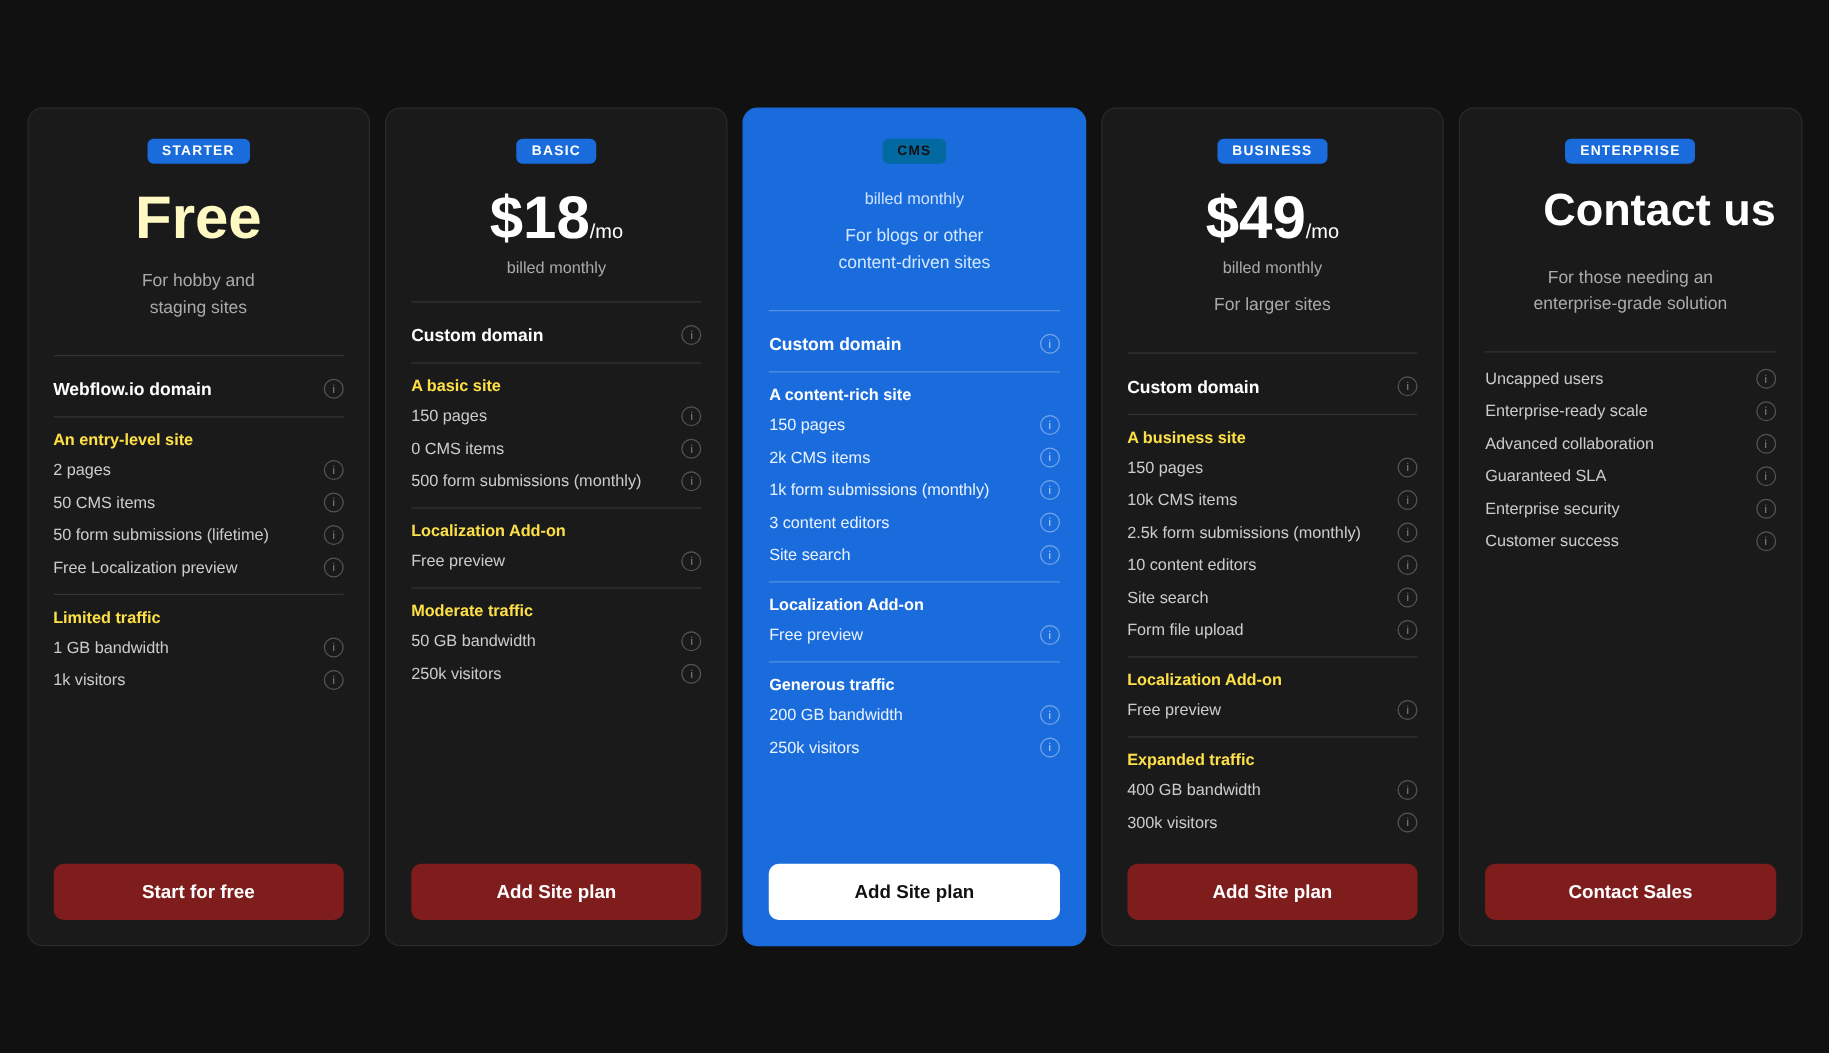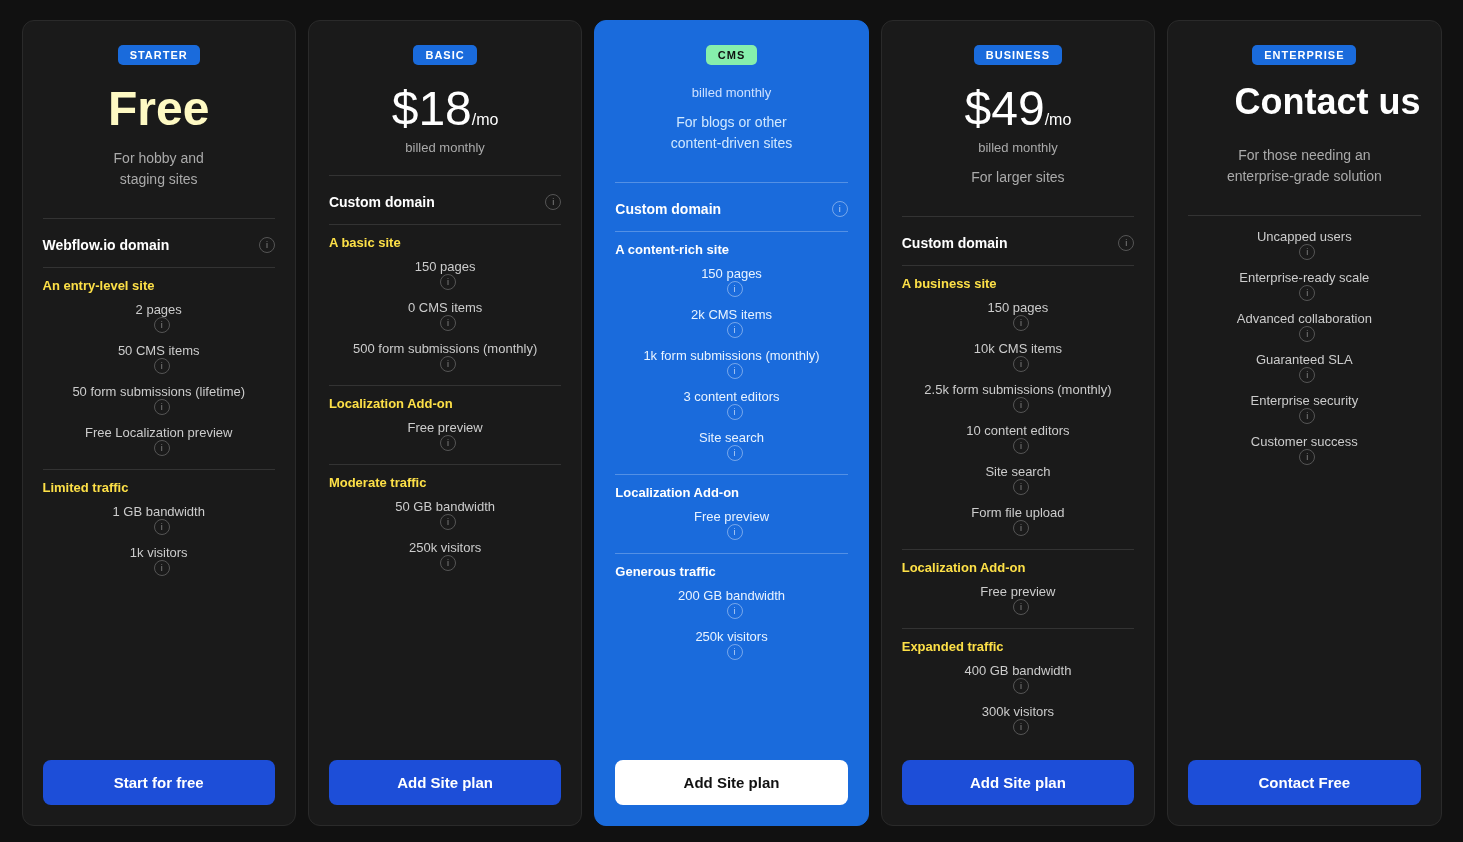--- a/index.html
+++ b/index.html
@@ -39,35 +39,35 @@
       font-size: 11px;
       font-weight: 700;
       letter-spacing: 1px;
       padding: 4px 12px;
       border-radius: 5px;
       text-align: center;
       margin-bottom: 16px;
       align-self: center;
     }
     .plan-card.featured .plan-badge {
-      background: #86efac;
+      background: #0369a1;
       color: #111;
     }
     .plan-price-area {
       text-align: center;
       margin-bottom: 12px;
     }
     .plan-price-free {
       font-size: 48px;
       font-weight: 700;
       color: #fef9c3;
     }
     .plan-price-main {
       font-size: 48px;
-      font-weight: 400;
+      font-weight: 700;
       color: #fff;
       display: inline;
     }
     .plan-price-sub {
       font-size: 16px;
       color: #fff;
       font-weight: 400;
     }
     .plan-billed {
       font-size: 13px;
@@ -115,21 +115,20 @@
       margin: 10px 0 4px;
     }
     .plan-card.featured .feature-category {
       color: #fff;
     }
     .feature-item {
       display: flex;
       align-items: center;
       justify-content: center;
       padding: 5px 0;
-      flex-direction: column;
     }
     .feature-label {
       font-size: 13px;
       color: #ccc;
       flex: 1;
     }
     .plan-card.featured .feature-label {
       color: #e8f3ff;
     }
     .info-icon {
@@ -156,21 +155,21 @@
       padding: 14px;
       border-radius: 8px;
       font-size: 15px;
       font-weight: 600;
       cursor: pointer;
       text-align: center;
       border: none;
       margin-top: 20px;
     }
     .cta-blue {
-      background: #1d4ed8;
+      background: #7f1d1d;
       color: #fff;
     }
     .plan-card.featured .cta-white {
       background: #fff;
       color: #111;
     }
     .domain-feature {
       display: flex;
       align-items: center;
       justify-content: space-between;
@@ -414,15 +413,15 @@
         </div>
         <div class="feature-item">
           <span class="feature-label">Enterprise security</span>
           <span class="info-icon">i</span>
         </div>
         <div class="feature-item">
           <span class="feature-label">Customer success</span>
           <span class="info-icon">i</span>
         </div>
       </div>
-      <button class="cta-button cta-blue">Contact Free</button>
+      <button class="cta-button cta-blue">Contact Sales</button>
     </div>
   </div>
 
 </body></html>

